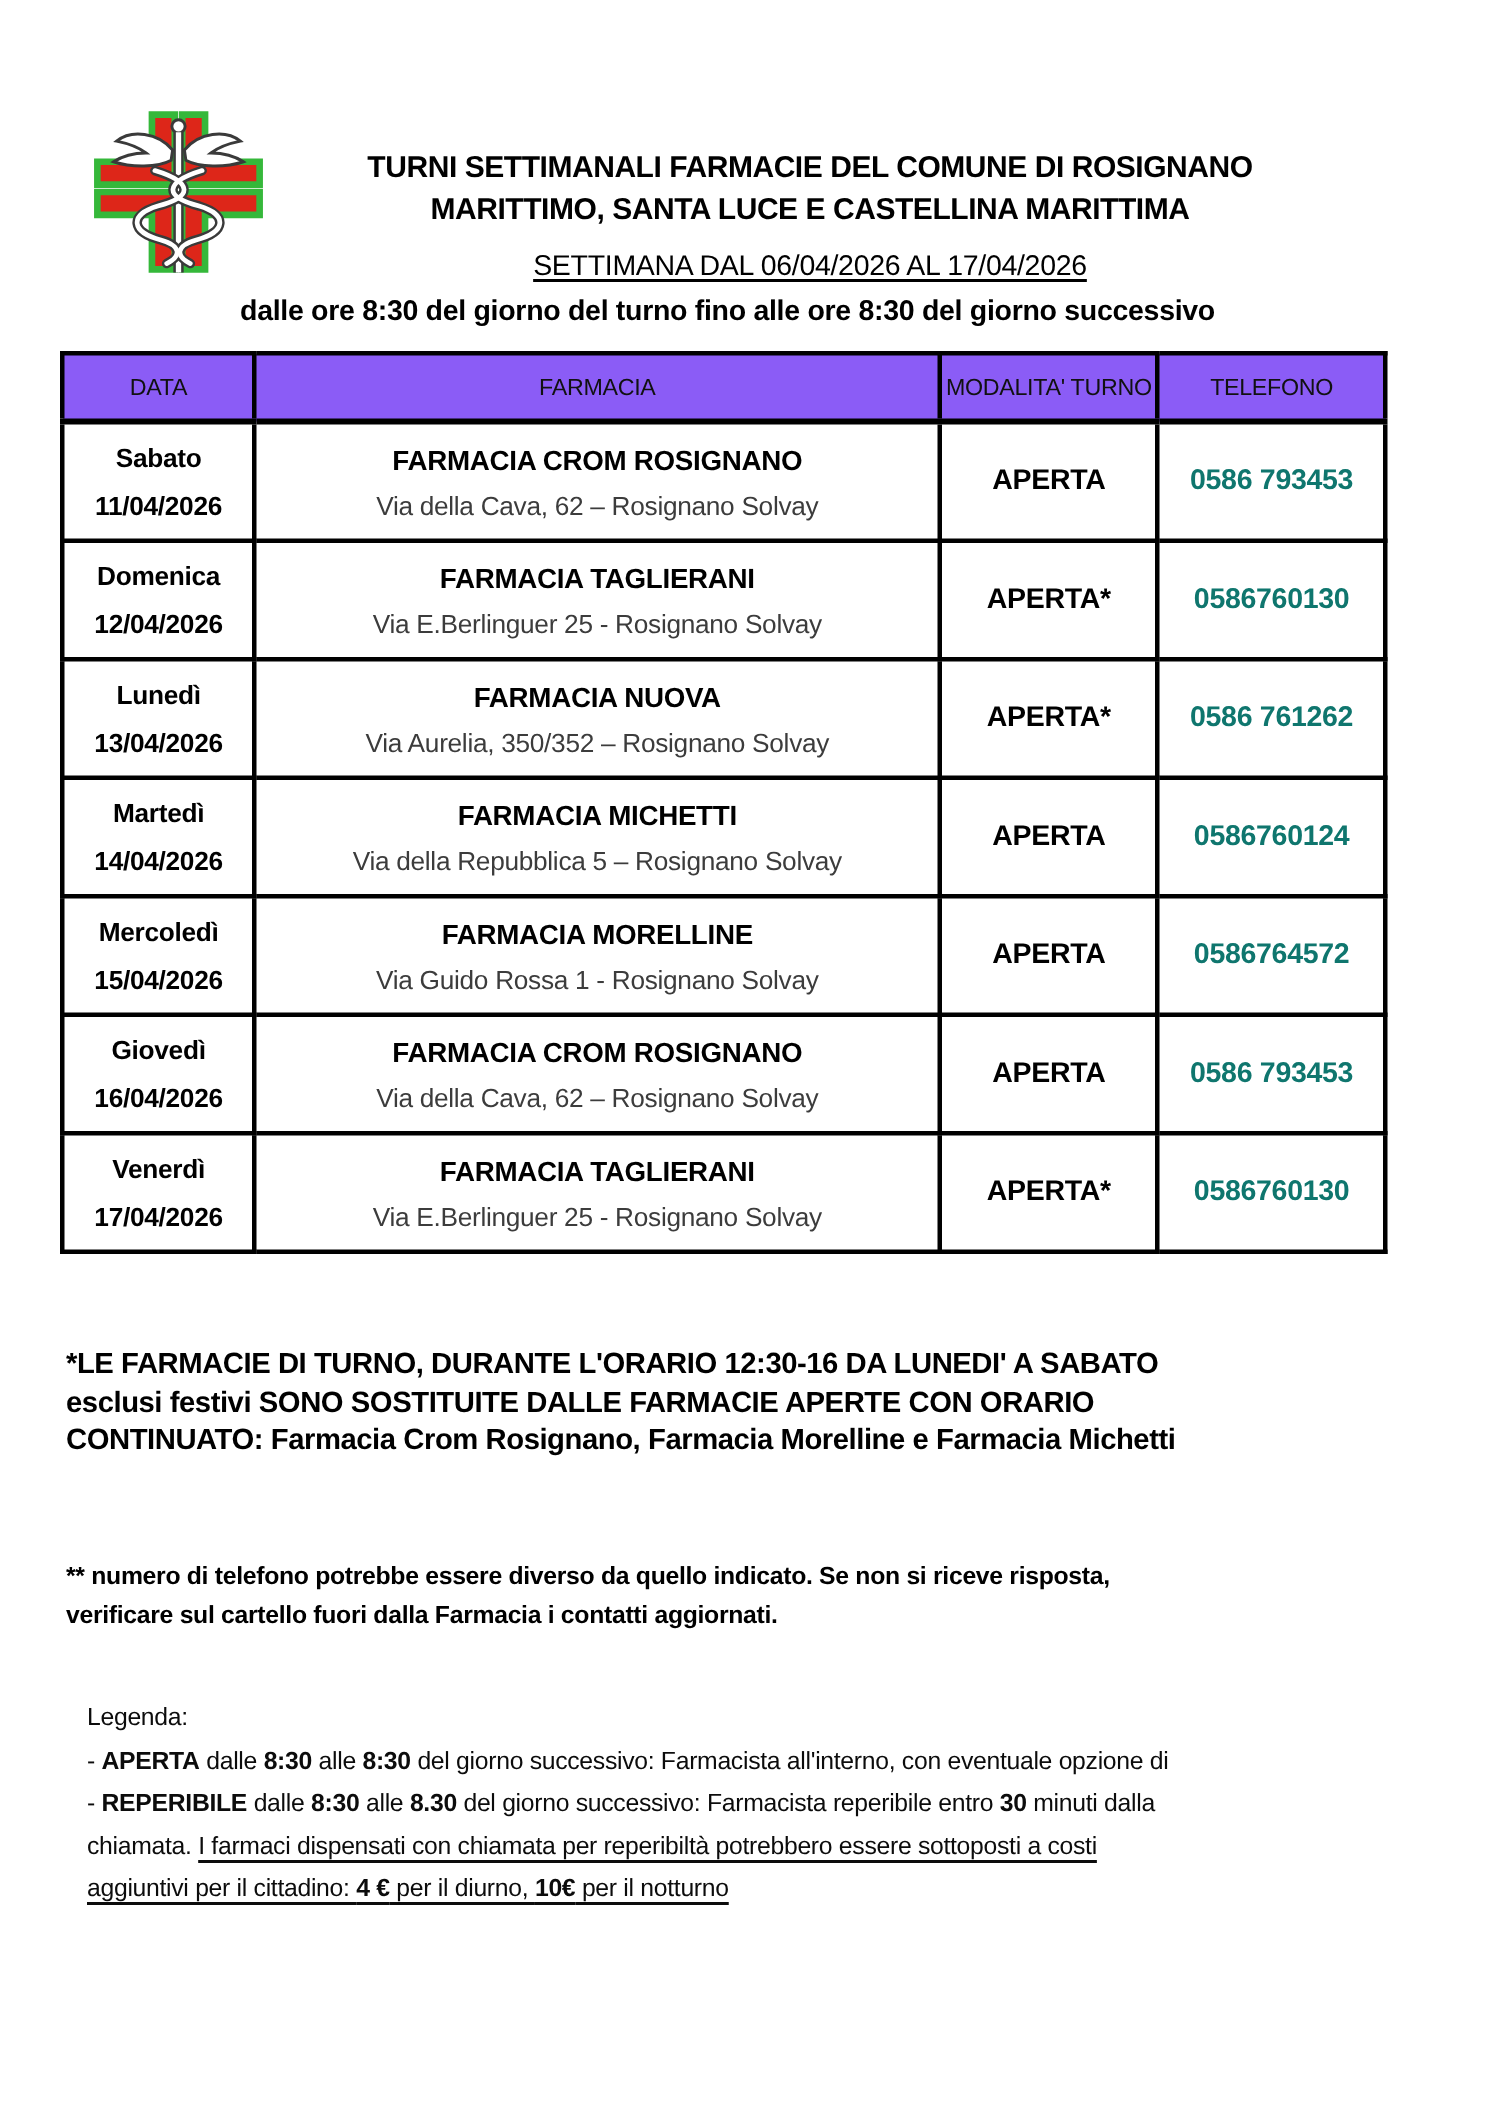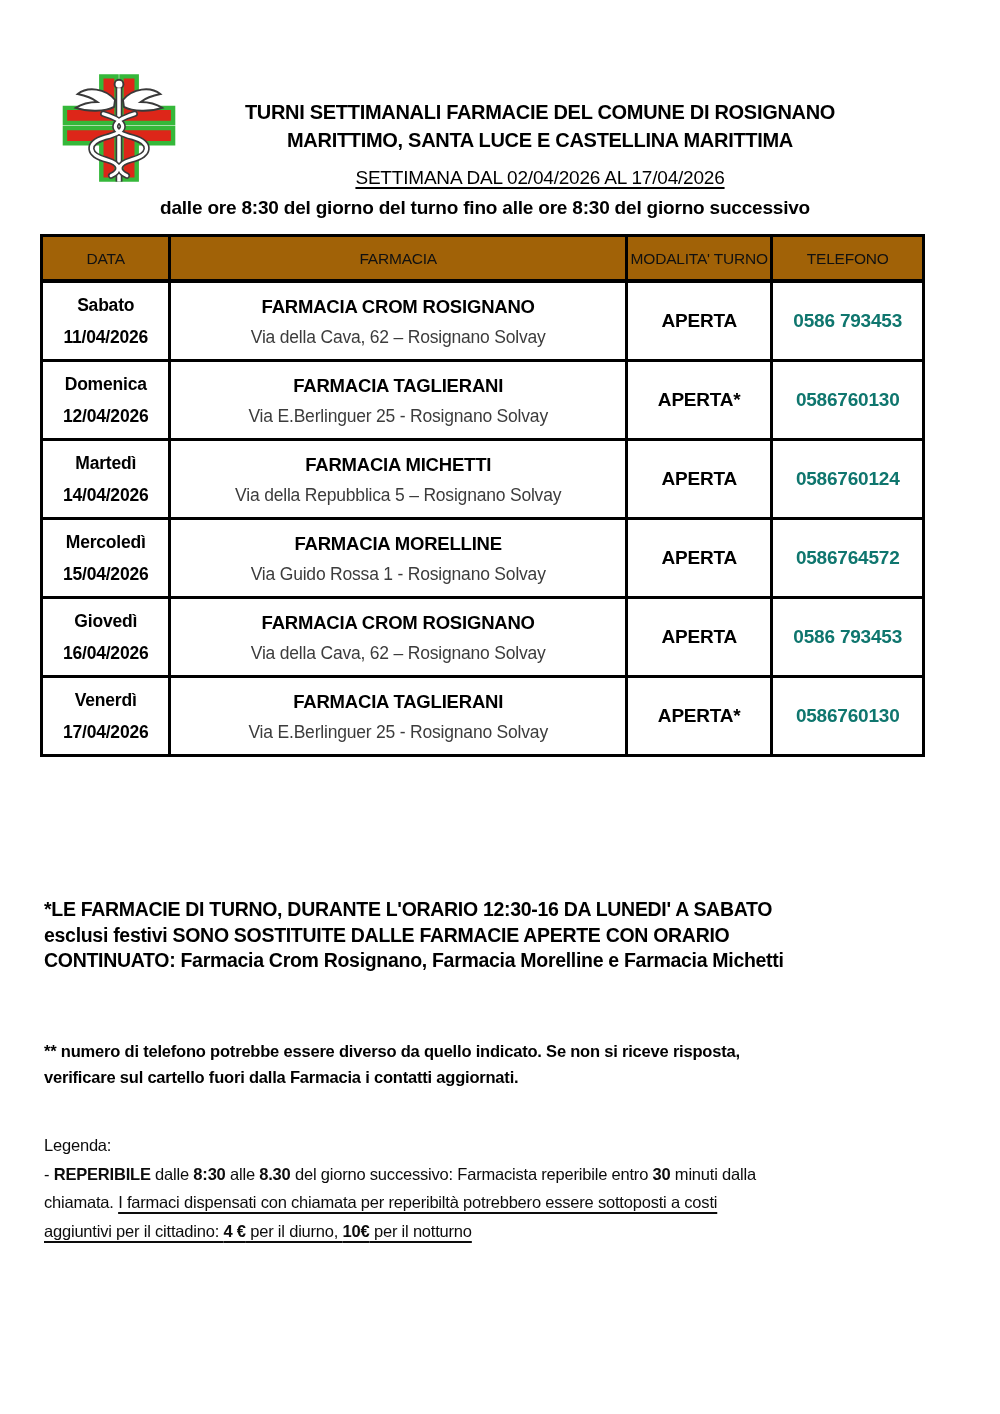--- a/index.html
+++ b/index.html
@@ -18,40 +18,40 @@
     margin-top:13px;font-size:19px;font-weight:400;
     text-decoration:underline;text-decoration-thickness:1.5px;text-underline-offset:3px;
   }
   #tagline{left:40px;top:197px;width:890px;text-align:center;font-size:19px;font-weight:700;}
 
   
   #table-wrap{left:40px;top:234px;width:885px;}
   table{border-collapse:collapse;table-layout:fixed;width:885px;}
   th,td{border:3px solid #000;text-align:center;vertical-align:middle;padding:0;}
   thead th{
-    background:#a16207;height:42px;font-size:15.5px;font-weight:400;
+    background:#8b5cf6;height:42px;font-size:15.5px;font-weight:400;
     line-height:19px;color:#111;
   }
   thead th{border-bottom-width:4px;}
   tbody td{height:76px;}
   .col-day{width:128px;}
   .col-pharm{width:455px;}
   .col-mode{width:145px;}
   .col-tel{width:151px;}
   .day-name,.day-date{font-weight:700;font-size:17.5px;line-height:32px;}
   .ph-name{font-weight:700;font-size:18.5px;line-height:22px;margin-bottom:9px;}
   .ph-addr{font-weight:400;font-size:17.5px;color:#3c3c3c;line-height:20px;}
   .mode-cell{font-weight:700;font-size:19px;}
   .tel-cell{font-weight:700;font-size:19px;color:#0f766e;}
 
   
   .txt-line{white-space:nowrap;}
   #note1{left:44px;top:897px;width:912px;font-size:19.5px;font-weight:700;line-height:25.5px;letter-spacing:-0.3px;}
   #note2{left:44px;top:1038px;width:912px;font-size:16.5px;font-weight:700;line-height:26px;}
-  #legend{left:44px;top:1131px;width:920px;font-size:16.5px;font-weight:400;line-height:28.5px;color:#0c0c0c;}
+  #legend{left:58px;top:1131px;width:920px;font-size:16.5px;font-weight:400;line-height:28.5px;color:#0c0c0c;}
   #legend .b{font-weight:700;}
   #legend .u{text-decoration:underline;text-decoration-thickness:1.8px;text-underline-offset:3.5px;}
 </style>
 </head>
 <body>
 
 <svg id="logo" class="abs" viewBox="0 0 120 113" aria-hidden="true">
   <g stroke="#35b83a" stroke-width="4.5" fill="#dd2619" stroke-linejoin="miter">
     <path d="M42,4 L57.5,4 L57.5,51.5 L5,51.5 L5,36 L42,36 Z"></path>
     <path d="M62.5,4 L78,4 L78,36 L115,36 L115,51.5 L62.5,51.5 Z"></path>
@@ -68,21 +68,21 @@
       <path d="M44,42 C70,50 70,60 46,66 C26,72 28,84 48,89 C62,93 62,100 52,105" stroke="#3a3a3a" stroke-width="6.5"></path>
       <path d="M76,42 C50,50 50,60 74,66 C94,72 92,84 72,89 C58,93 58,100 68,105" stroke="#3a3a3a" stroke-width="6.5"></path>
       <path d="M44,42 C70,50 70,60 46,66 C26,72 28,84 48,89 C62,93 62,100 52,105" stroke="#fff" stroke-width="3.2"></path>
       <path d="M76,42 C50,50 50,60 74,66 C94,72 92,84 72,89 C58,93 58,100 68,105" stroke="#fff" stroke-width="3.2"></path>
     </g>
   </g>
 </svg>
 
 <div id="title-block" class="abs">
   <h1 id="doc-title">TURNI SETTIMANALI FARMACIE DEL COMUNE DI ROSIGNANO MARITTIMO, SANTA LUCE E CASTELLINA MARITTIMA</h1>
-  <div id="doc-subtitle">SETTIMANA DAL 02/04/2026 AL 17/04/2026</div>
+  <div id="doc-subtitle">SETTIMANA DAL 06/04/2026 AL 17/04/2026</div>
 </div>
 
 <div id="tagline" class="abs">dalle ore 8:30 del giorno del turno fino alle ore 8:30 del giorno successivo</div>
 
 <div id="table-wrap" class="abs">
   <table>
     <colgroup>
       <col class="col-day">
         <col class="col-pharm">
         <col class="col-mode">
@@ -116,20 +116,32 @@
           </td>
           <td>
             <div class="ph-name">FARMACIA TAGLIERANI</div>
             <div class="ph-addr">Via E.Berlinguer 25 - Rosignano Solvay</div>
           </td>
           <td class="mode-cell">APERTA*</td>
           <td class="tel-cell">0586760130</td>
         </tr>
         <tr>
           <td>
+            <div class="day-name">Lunedì</div>
+            <div class="day-date">13/04/2026</div>
+          </td>
+          <td>
+            <div class="ph-name">FARMACIA NUOVA</div>
+            <div class="ph-addr">Via Aurelia, 350/352 – Rosignano Solvay</div>
+          </td>
+          <td class="mode-cell">APERTA*</td>
+          <td class="tel-cell">0586 761262</td>
+        </tr>
+        <tr>
+          <td>
             <div class="day-name">Martedì</div>
             <div class="day-date">14/04/2026</div>
           </td>
           <td>
             <div class="ph-name">FARMACIA MICHETTI</div>
             <div class="ph-addr">Via della Repubblica 5 – Rosignano Solvay</div>
           </td>
           <td class="mode-cell">APERTA</td>
           <td class="tel-cell">0586760124</td>
         </tr>
@@ -179,17 +191,18 @@
     <div class="txt-line">CONTINUATO: Farmacia Crom Rosignano, Farmacia Morelline e Farmacia Michetti</div>
   </div>
 <div id="note2" class="abs">
     <div class="txt-line">** numero di telefono potrebbe essere diverso da quello indicato. Se non si riceve risposta,</div>
     <div class="txt-line">verificare sul cartello fuori dalla Farmacia i contatti aggiornati.</div>
   </div>
 
 <div id="legend" class="abs">
   <div class="txt-line">Legenda:</div>
   <div>
+      <div class="txt-line"><span>- </span><span class="b ">APERTA</span><span> dalle </span><span class="b ">8:30</span><span> alle </span><span class="b ">8:30</span><span> del giorno successivo: Farmacista all'interno, con eventuale opzione di</span></div>
       <div class="txt-line"><span>- </span><span class="b ">REPERIBILE</span><span> dalle </span><span class="b ">8:30</span><span> alle </span><span class="b ">8.30</span><span> del giorno successivo: Farmacista reperibile entro </span><span class="b ">30</span><span> minuti dalla</span></div>
       <div class="txt-line"><span>chiamata. </span><span class="u">I farmaci dispensati con chiamata per reperibiltà potrebbero essere sottoposti a costi</span></div>
       <div class="txt-line"><span class="u">aggiuntivi per il cittadino: </span><span class="b u">4 €</span><span class="u"> per il diurno, </span><span class="b u">10€</span><span class="u"> per il notturno</span></div>
     </div>
 </div>
 
 </body></html>

